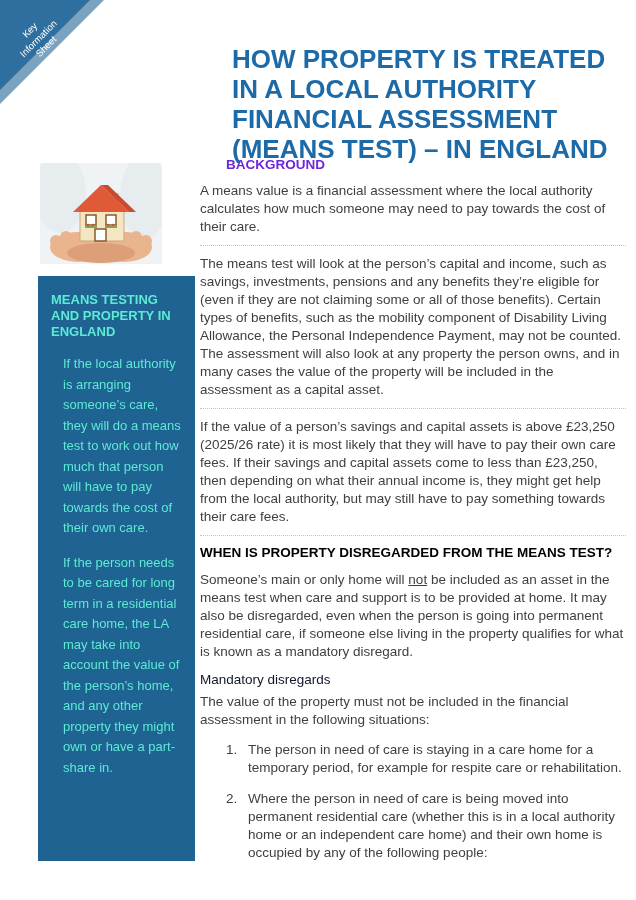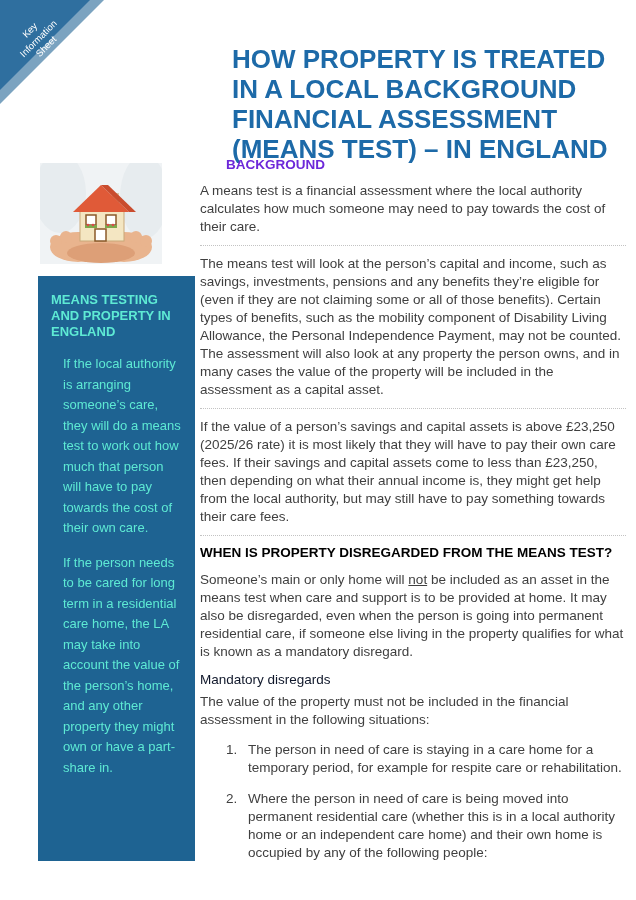--- a/index.html
+++ b/index.html
@@ -51,21 +51,21 @@
   <div class="ribbon-dark"></div>
   <div class="ribbon-text">
     <div>Key</div>
     <div>Information</div>
     <div>Sheet</div>
   </div>
 
 
   <div class="title">
     <div>HOW PROPERTY IS TREATED</div>
-    <div>IN A LOCAL BACKGROUND</div>
+    <div>IN A LOCAL AUTHORITY</div>
     <div>FINANCIAL ASSESSMENT</div>
     <div>(MEANS TEST) – IN ENGLAND</div>
   </div>
 
   <div class="photo">
     <svg width="122" height="101" viewBox="0 0 122 101">
       <rect x="0" y="0" width="122" height="101" fill="#f0f3f5"></rect>
       <ellipse cx="20" cy="30" rx="26" ry="40" fill="#e7ecef"></ellipse>
       <ellipse cx="104" cy="34" rx="24" ry="42" fill="#e7ecef"></ellipse>
 
@@ -96,21 +96,21 @@
   <div class="sidebar">
     <h3>MEANS TESTING AND PROPERTY IN ENGLAND</h3>
     <p>If the local authority is arranging someone’s care, they will do a means test to work out how much that person will have to pay towards the cost of their own care.</p>
     <p>If the person needs to be cared for long term in a residential care home, the LA may take into account the value of the person’s home, and any other property they might own or have a part-share in.</p>
   </div>
 
   <div class="main">
     <div class="bg-head">BACKGROUND</div>
 
     <div class="block">
-      <p class="para">A means test is a financial assessment where the local authority calculates how much someone may need to pay towards the cost of their care.</p>
+      <p class="para">A means value is a financial assessment where the local authority calculates how much someone may need to pay towards the cost of their care.</p>
     </div>
 
     <div class="block">
       <p class="para">The means test will look at the person’s capital and income, such as savings, investments, pensions and any benefits they’re eligible for (even if they are not claiming some or all of those benefits). Certain types of benefits, such as the mobility component of Disability Living Allowance, the Personal Independence Payment, may not be counted. The assessment will also look at any property the person owns, and in many cases the value of the property will be included in the assessment as a capital asset.</p>
     </div>
 
     <div class="block">
       <p class="para">If the value of a person’s savings and capital assets is above £23,250 (2025/26 rate) it is most likely that they will have to pay their own care fees. If their savings and capital assets come to less than £23,250, then depending on what their annual income is, they might get help from the local authority, but may still have to pay something towards their care fees.</p>
     </div>
 

